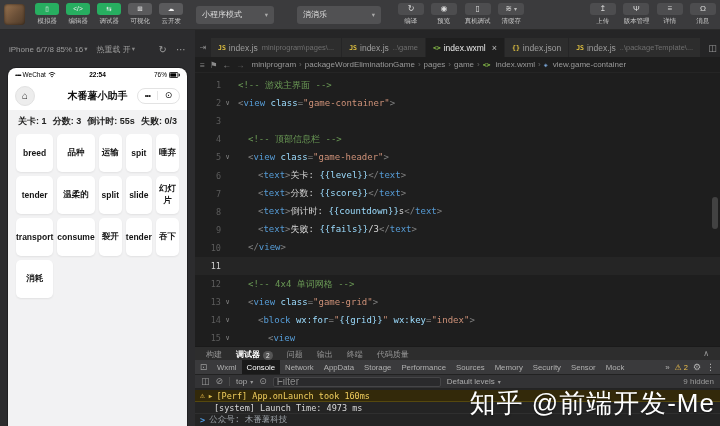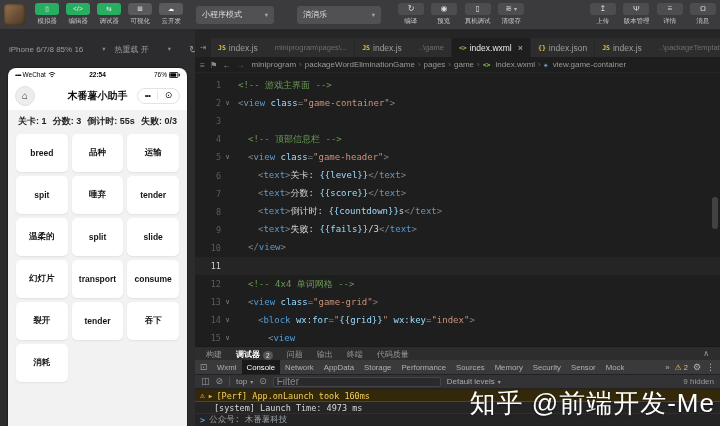--- a/index.html
+++ b/index.html
@@ -28,21 +28,21 @@
   .act-ic { min-width:26px; height:12px; border-radius:3px; background:#4d4d4f; color:#d9d9d9;
     font-size:8px; display:flex; align-items:center; justify-content:center; gap:2px; padding:0 3px; line-height:1; }
   .act-ic .act-caret { font-size:6px; color:#bbb; }
   .act-lb { font-size:6.8px; color:#c9c9c9; white-space:nowrap; transform:scale(.95); }
   .tb-spacer { flex:1; }
 
   
   .simulator { position:absolute; left:0; top:30px; width:195px; bottom:0; background:#2c2c2e; }
   .sim-toolbar { height:38px; display:flex; align-items:center; padding:0 9px; gap:9px;
     font-size:8px; color:#9d9d9d; }
-  .sim-item { display:flex; align-items:center; gap:19px; white-space:nowrap; cursor:pointer; }
+  .sim-item { display:flex; align-items:center; gap:1px; white-space:nowrap; cursor:pointer; }
   .sim-caret { font-size:6.5px; color:#888; }
   .sim-ic { color:#9d9d9d; font-size:10px; cursor:pointer; }
   .sim-sp { flex:1; }
 
   .phone { position:absolute; left:8px; top:38px; width:179px; bottom:0; background:#ffffff;
     border-radius:8px 8px 0 0; overflow:hidden; box-shadow:0 0 0 1px #202022; }
   .statusbar { height:13px; display:flex; align-items:center; padding:0 7px; font-size:6.5px; color:#000; }
   .sb-left { flex:1; display:flex; align-items:center; gap:2px; }
   .sb-dots { letter-spacing:-1px; font-size:6px; }
   .sb-time { flex:none; font-weight:bold; }
@@ -52,41 +52,41 @@
     display:flex; align-items:center; justify-content:center; font-size:10px; color:#1a1a1a; z-index:2; cursor:pointer; }
   .nav-title { position:absolute; left:0; right:0; text-align:center; font-size:10px; font-weight:bold; color:#111; }
   .capsule { margin-left:auto; width:43px; height:16px; background:#fff; border:1px solid #e3e3e3;
     border-radius:9px; display:flex; align-items:center; justify-content:space-evenly; z-index:2; }
   .cap-dots { font-size:7px; letter-spacing:-0.5px; color:#111; line-height:1; cursor:pointer; }
   .cap-div { width:1px; height:9px; background:#e6e6e6; }
   .cap-target { font-size:9px; color:#111; line-height:1; cursor:pointer; }
   .game { position:absolute; top:42px; left:0; right:0; bottom:0; background:#f2f2f3; }
   .stats { height:22px; display:flex; align-items:center; justify-content:space-between;
     padding:0 10px; font-size:9px; color:#222; font-weight:bold; }
-  .word-grid { display:grid; grid-template-columns:repeat(3,1fr); gap:4px; padding:2px 8px; }
+  .word-grid { display:grid; grid-template-columns:repeat(5,1fr); gap:4px; padding:2px 8px; }
   .word-cell { height:38px; background:#fff; border-radius:5px; display:flex; align-items:center;
     justify-content:center; font-size:8.5px; font-weight:bold; color:#151515;
     box-shadow:0 1px 2px rgba(0,0,0,.07); cursor:pointer; text-align:center; }
 
   
   .editor { position:absolute; left:195px; top:30px; width:525px; height:316px; background:#1e1e1e; }
   .tabstrip { height:27px; background:#252526; display:flex; align-items:flex-end; overflow:hidden; }
   .ts-lead { width:16px; height:19px; display:flex; align-items:center; justify-content:center;
     color:#8a8a8a; font-size:8px; flex:none; }
   #editor-tabs { display:flex; height:19px; }
   .etab { height:19px; display:flex; align-items:center; padding:0 7px; background:#2d2d2d;
     margin-right:1px; font-size:8.5px; color:#9d9d9d; white-space:nowrap; cursor:pointer; }
   .etab.active { background:#1e1e1e; color:#e8e8e8; }
   .ficon { font-size:6.5px; font-weight:bold; margin-right:3px; font-family:"DejaVu Sans Mono",monospace; }
   .ficon.js { color:#e2c341; }
   .ficon.wxml { color:#8bc34a; }
   .ficon.json { color:#e2c341; }
   .ficon.sym { color:#7ca9dd; }
   .tname { }
-  .tpath { font-size:7.5px; color:#6e6e6e; margin-left:17px; }
+  .tpath { font-size:7.5px; color:#6e6e6e; margin-left:4px; }
   .tclose { margin-left:6px; color:#bdbdbd; font-size:9px; }
   .ts-right { margin-left:auto; display:flex; align-items:center; gap:7px; padding:0 7px;
     height:19px; color:#9a9a9a; font-size:9px; }
   .breadcrumb { height:16px; background:#1e1e1e; display:flex; align-items:center;
     font-size:8px; color:#9a9a9a; padding:0 5px; gap:4px; border-bottom:1px solid #252525; }
   .bc-nav { color:#8a8a8a; font-size:8.5px; display:flex; gap:5px; margin-right:3px; }
   .bc-nav .dim { color:#5a5a5a; }
   #breadcrumb-items { display:flex; align-items:center; gap:3px; white-space:nowrap; overflow:hidden; }
   .bc-sep { color:#666; }
   .bc-item { display:flex; align-items:center; gap:2px; cursor:pointer; }

